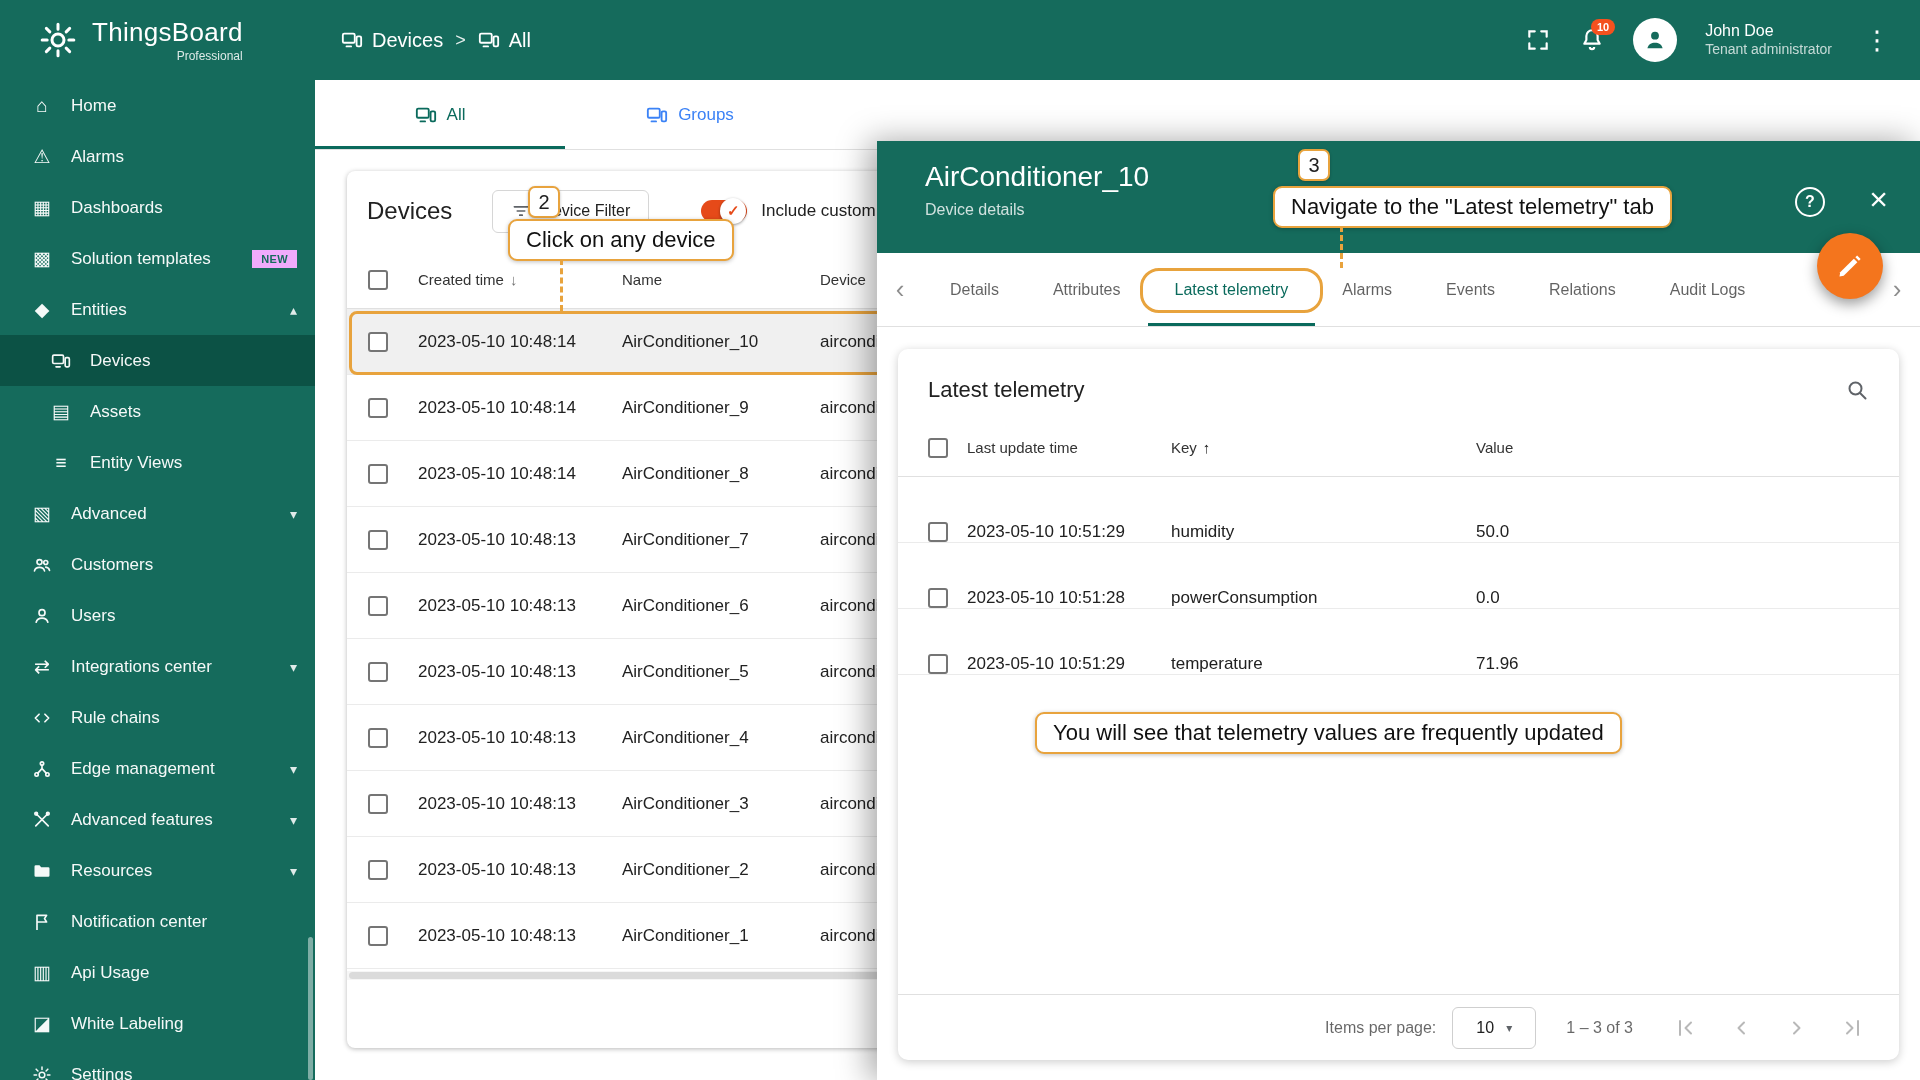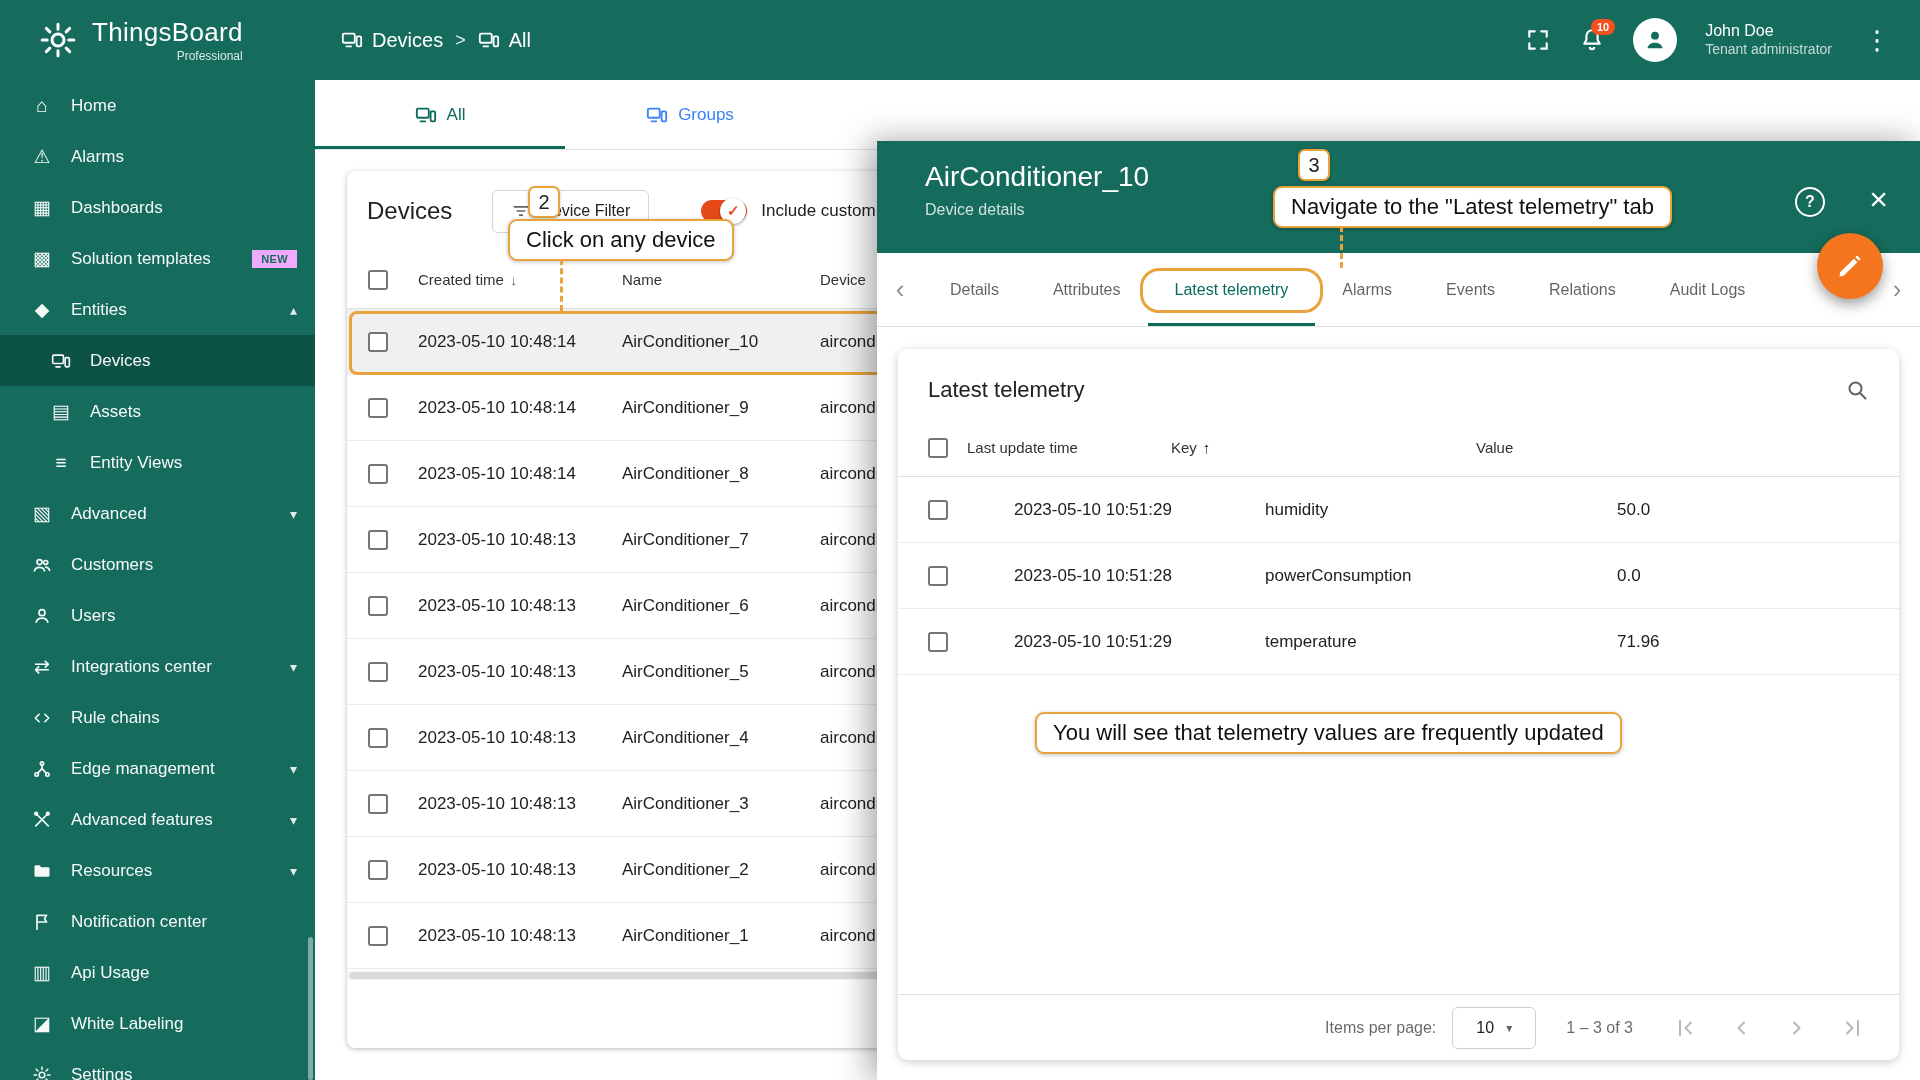--- a/index.html
+++ b/index.html
@@ -77,21 +77,21 @@
   .ptab-strip { flex:1; display:flex; overflow:hidden; }
   .ptab { padding:0 27px; display:flex; align-items:center; font-size:16px; font-weight:500; color:rgba(0,0,0,.62); cursor:pointer; position:relative; white-space:nowrap; }
   .ptab.active { color:#0A6A5C; box-shadow:inset 0 -3px 0 #0A6A5C; }
   .tab-gold-box { position:absolute; left:-8px; right:-8px; top:15px; bottom:13px; border:3px solid #E8A33D; border-radius:19px; pointer-events:none; }
 
   .tel-card { position:absolute; left:21px; top:208px; width:1001px; height:711px; background:#fff; border-radius:10px; box-shadow:0 2px 10px rgba(0,0,0,.2); }
   .tel-head { padding:28px 30px 16px 30px; display:flex; align-items:center; }
   .tel-title { font-size:22px; font-weight:500; color:#212121; }
   .tel-search { margin-left:auto; color:#5F6368; background:none; border:none; cursor:pointer; }
   .tel-header-row { height:58px; display:flex; align-items:center; border-bottom:1px solid #E0E0E0; font-size:15px; font-weight:500; color:#333; }
-  .tel-row { height:66px; display:flex; align-items:center; border-bottom:1px solid #EBEBEB; font-size:17px; color:#212121; cursor:pointer;gap:47px; }
+  .tel-row { height:66px; display:flex; align-items:flex-end; border-bottom:1px solid #EBEBEB; font-size:17px; color:#212121; cursor:pointer; }
   .t-cb { flex:0 0 69px; padding-left:30px; display:flex; align-items:center; }
   .t-time { flex:0 0 204px; }
   .t-key { flex:0 0 305px; }
   .t-value { flex:1; }
   .sort-asc { margin-left:6px; color:#212121; font-size:15px; }
   .tel-footer { position:absolute; left:0; right:0; bottom:0; height:66px; border-top:1px solid #E0E0E0; display:flex; align-items:center; justify-content:flex-end; padding-right:34px; color:rgba(0,0,0,.6); font-size:16px; }
   .ipp-select { margin-left:16px; width:84px; height:42px; border:1px solid #CFCFCF; border-radius:6px; display:flex; align-items:center; justify-content:center; gap:12px; color:#212121; cursor:pointer; }
   .ipp-arrow { font-size:12px; color:#5F6368; }
   .range-label { margin-left:30px; }
   .pager { display:flex; align-items:center; gap:32px; margin-left:40px; color:rgba(0,0,0,.28); }

